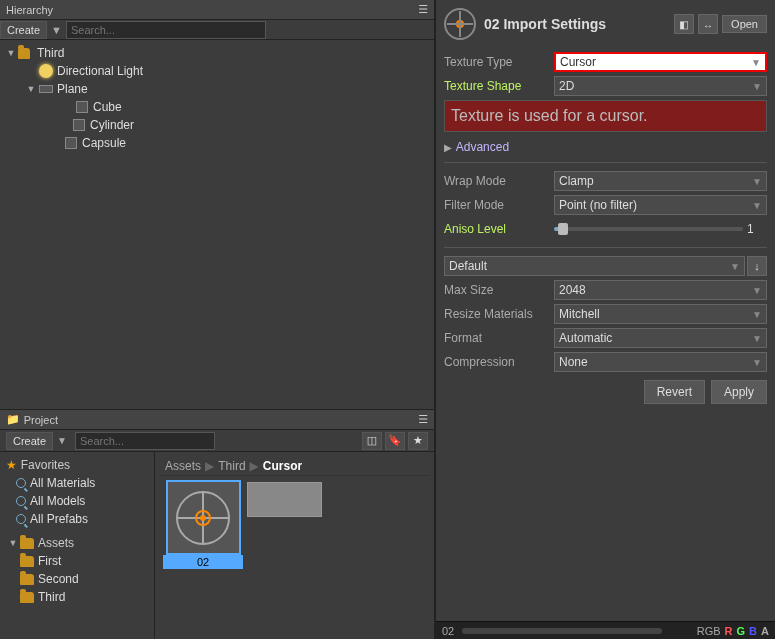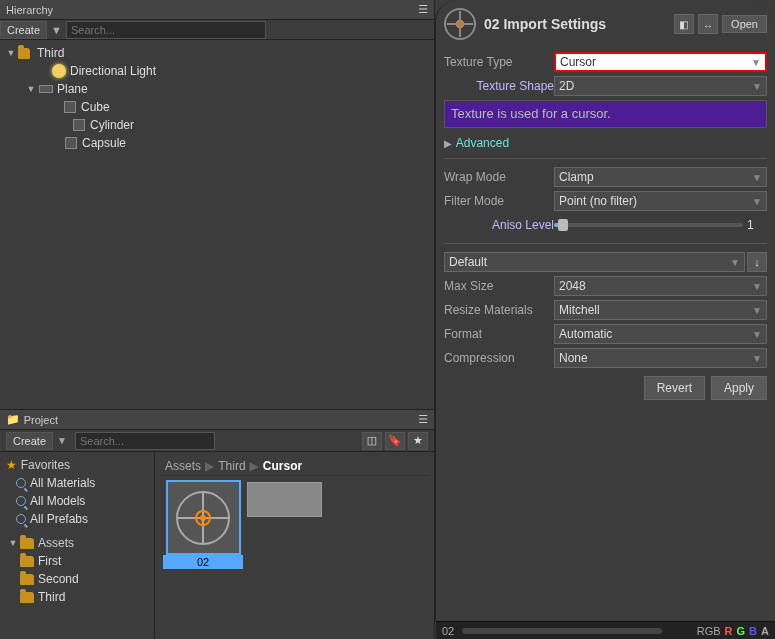--- a/index.html
+++ b/index.html
@@ -319,21 +319,20 @@
     }
     .asset-label.normal { background: transparent; color: #ddd; }
 
     
     .inspector-panel {
       width: 340px;
       background: #3c3c3c;
       display: flex;
       flex-direction: column;
       border-left: 1px solid #222;
-      border-radius: 22px;
     }
 
     .inspector-body {
       flex: 1;
       overflow-y: auto;
       padding: 8px;
     }
 
     
     .import-title-bar {
@@ -386,21 +385,21 @@
       align-items: center;
       margin-bottom: 4px;
       min-height: 20px;
     }
     .field-label {
       width: 110px;
       color: #aaa;
       font-size: 12px;
       flex-shrink: 0;
     }
-    .field-label.disabled { color: #c4b5fd; text-align: right; }
+    .field-label.disabled { color: #bef264; }
     .field-value {
       flex: 1;
       display: flex;
       align-items: center;
     }
 
     .dropdown {
       background: #4a4a4a;
       border: 1px solid #666;
       color: #ddd;
@@ -424,38 +423,38 @@
       padding: 1px 4px;
       width: 100%;
       height: 20px;
       display: flex;
       align-items: center;
       justify-content: space-between;
       cursor: pointer;
     }
 
     .texture-desc {
-      background: #4c1d95;
+      background: #7f1d1d;
       border: 1px solid #555;
       padding: 4px 6px;
-      font-size: 13px;
+      font-size: 16px;
       color: #bbb;
       margin-bottom: 8px;
       line-height: 1.4;
     }
 
     .section-header {
       display: flex;
       align-items: center;
       gap: 4px;
       margin: 8px 0 6px 0;
       cursor: pointer;
     }
     .section-arrow { color: #aaa; font-size: 10px; }
-    .section-title { font-size: 12px; color: #5eead4; }
+    .section-title { font-size: 12px; color: #c4b5fd; }
 
     .divider {
       height: 1px;
       background: #555;
       margin: 8px 0;
     }
 
     
     .platform-bar {
       display: flex;
@@ -598,37 +597,37 @@
 
       <div class="tree-item" style="padding-left:4px;">
         <span class="tree-arrow">▼</span>
         <span class="tree-icon">
           <div class="folder-icon"></div>
         </span>
         <span class="tree-label">Third</span>
       </div>
 
 
-      <div class="tree-item" style="padding-left:37px;">
+      <div class="tree-item" style="padding-left:24px;">
         <span class="tree-arrow"></span>
         <span class="tree-icon">
           <div class="icon-light"></div>
         </span>
         <span class="tree-label">Directional Light</span>
       </div>
 
       <div class="tree-item" style="padding-left:24px;">
         <span class="tree-arrow">▼</span>
         <span class="tree-icon">
           <div class="icon-plane"></div>
         </span>
         <span class="tree-label">Plane</span>
       </div>
 
-      <div class="tree-item" style="padding-left:48px;text-align:center;">
+      <div class="tree-item" style="padding-left:60px;text-align:center;">
         <span class="tree-arrow"></span>
         <span class="tree-icon">
           <div class="icon-obj"></div>
         </span>
         <span class="tree-label">Cube</span>
       </div>
 
       <div class="tree-item" style="padding-left:57px;">
         <span class="tree-arrow"></span>
         <span class="tree-icon">

